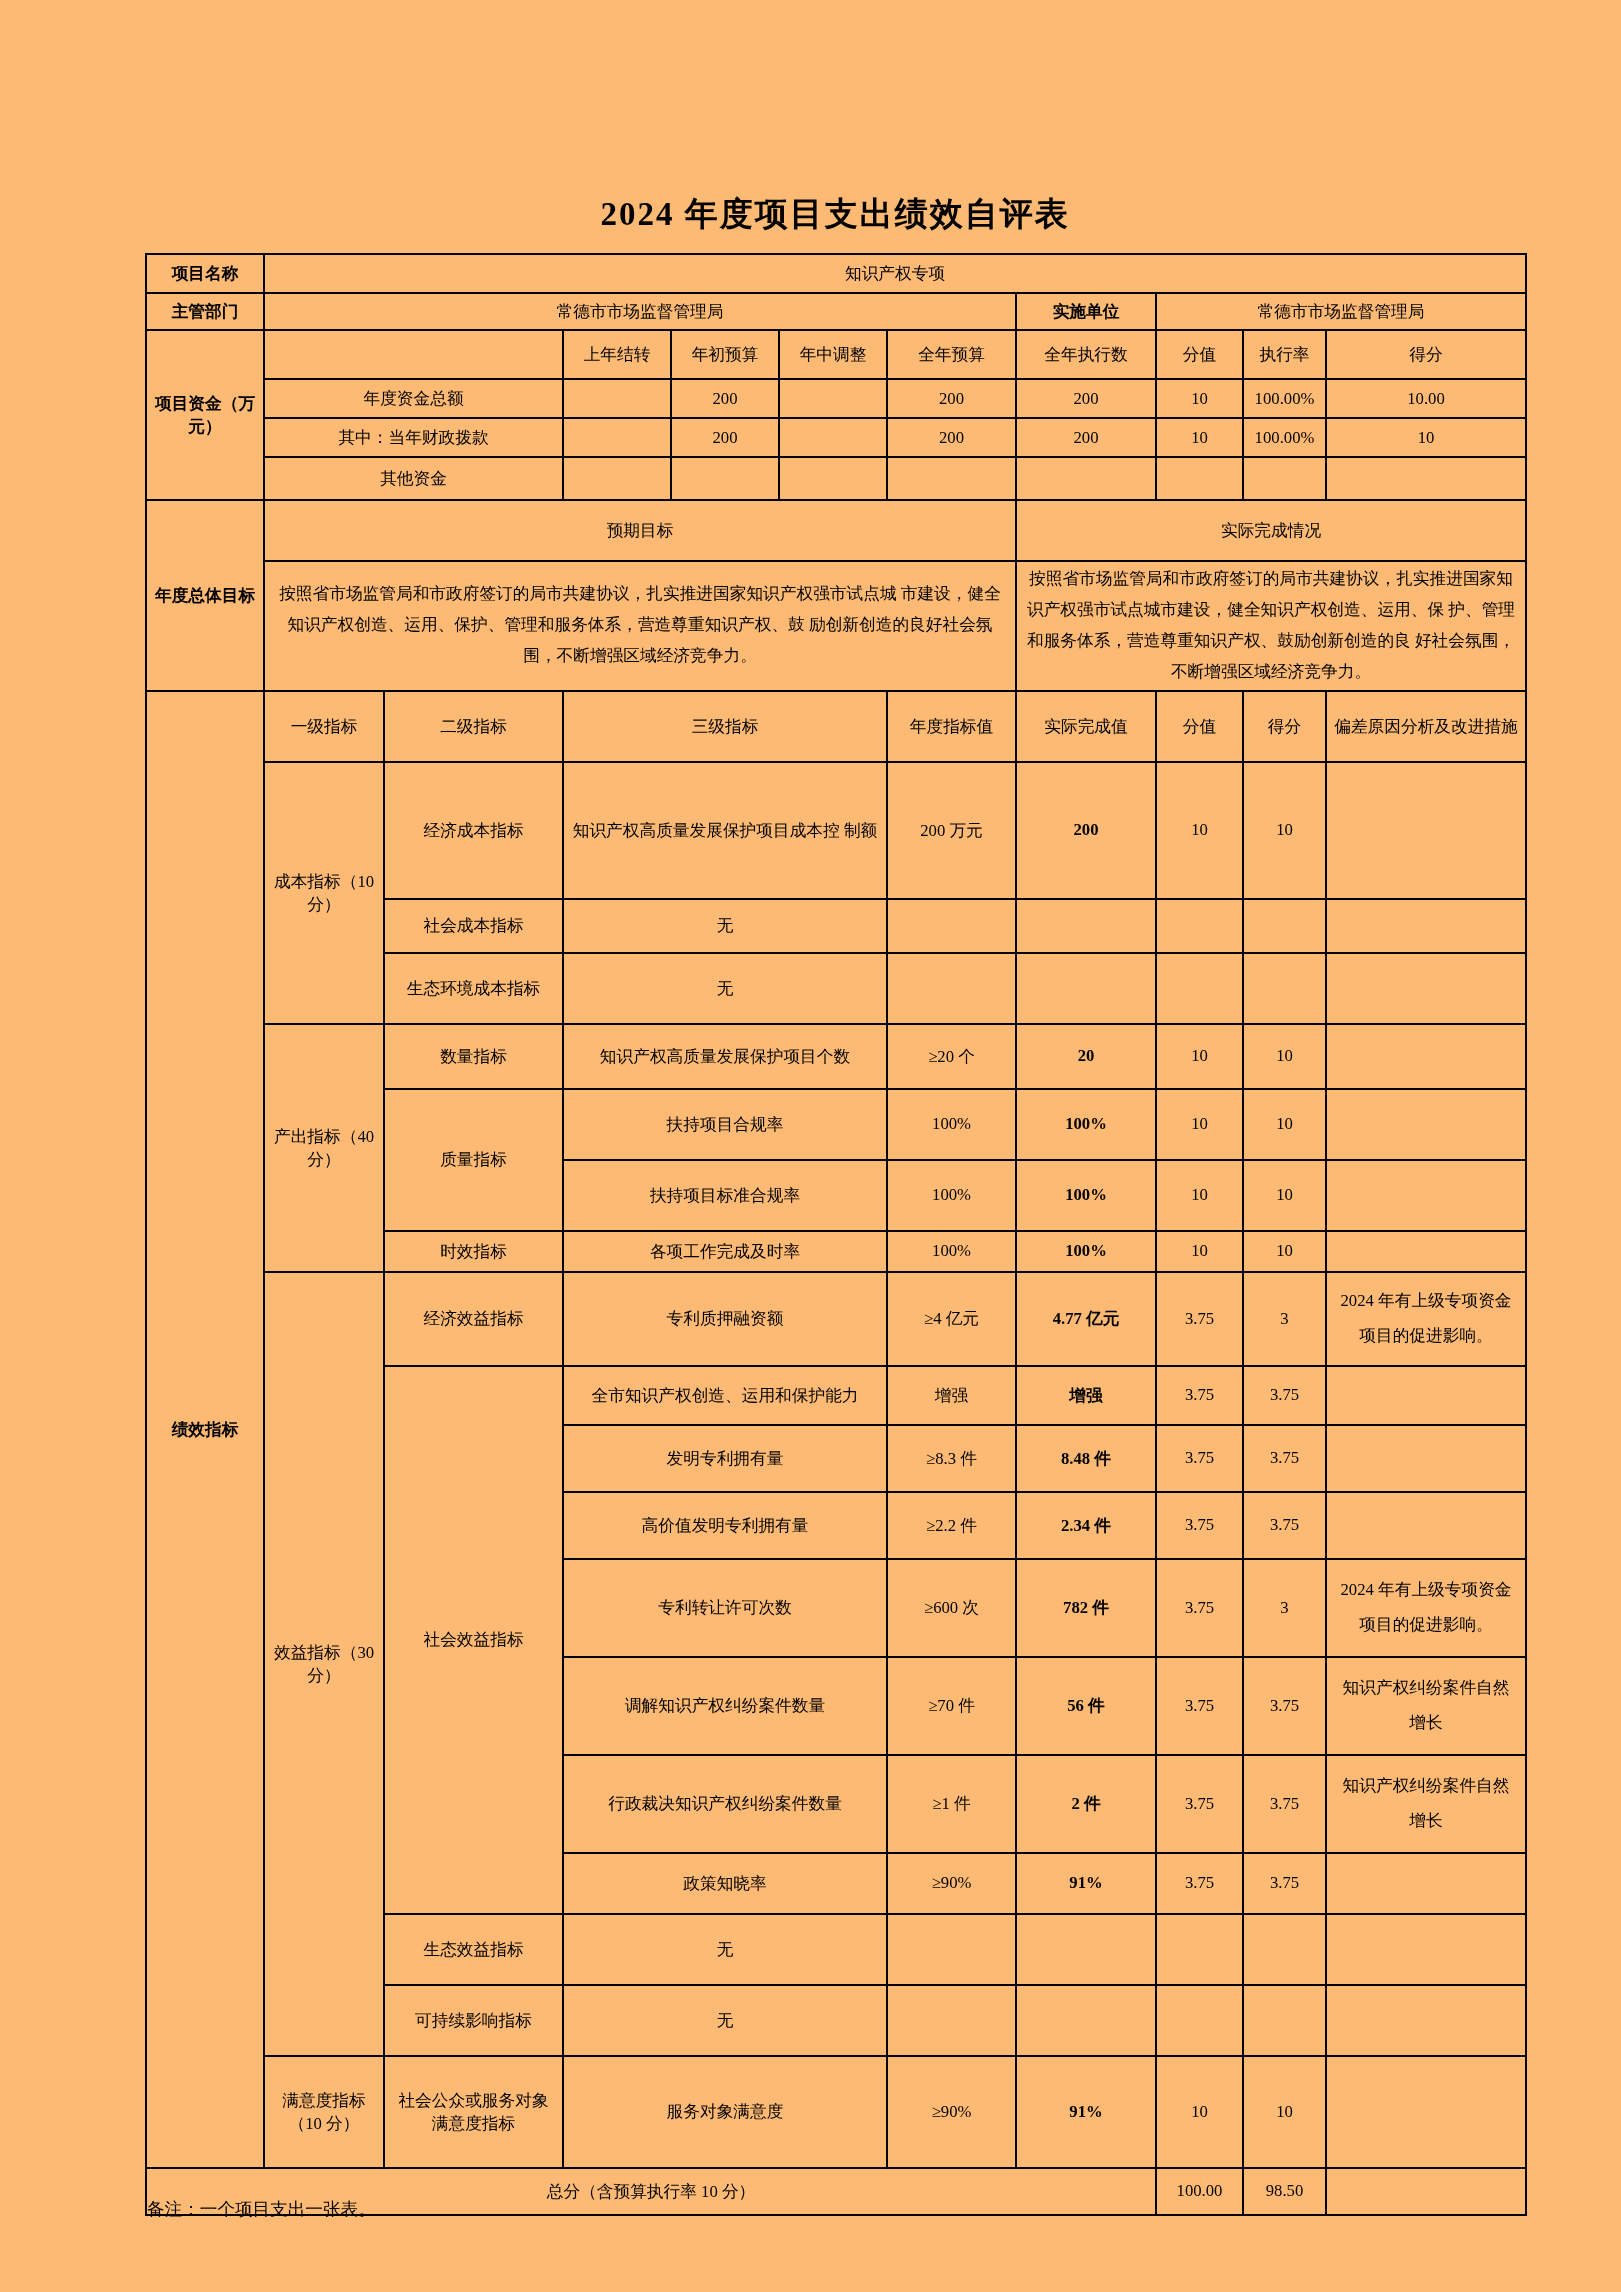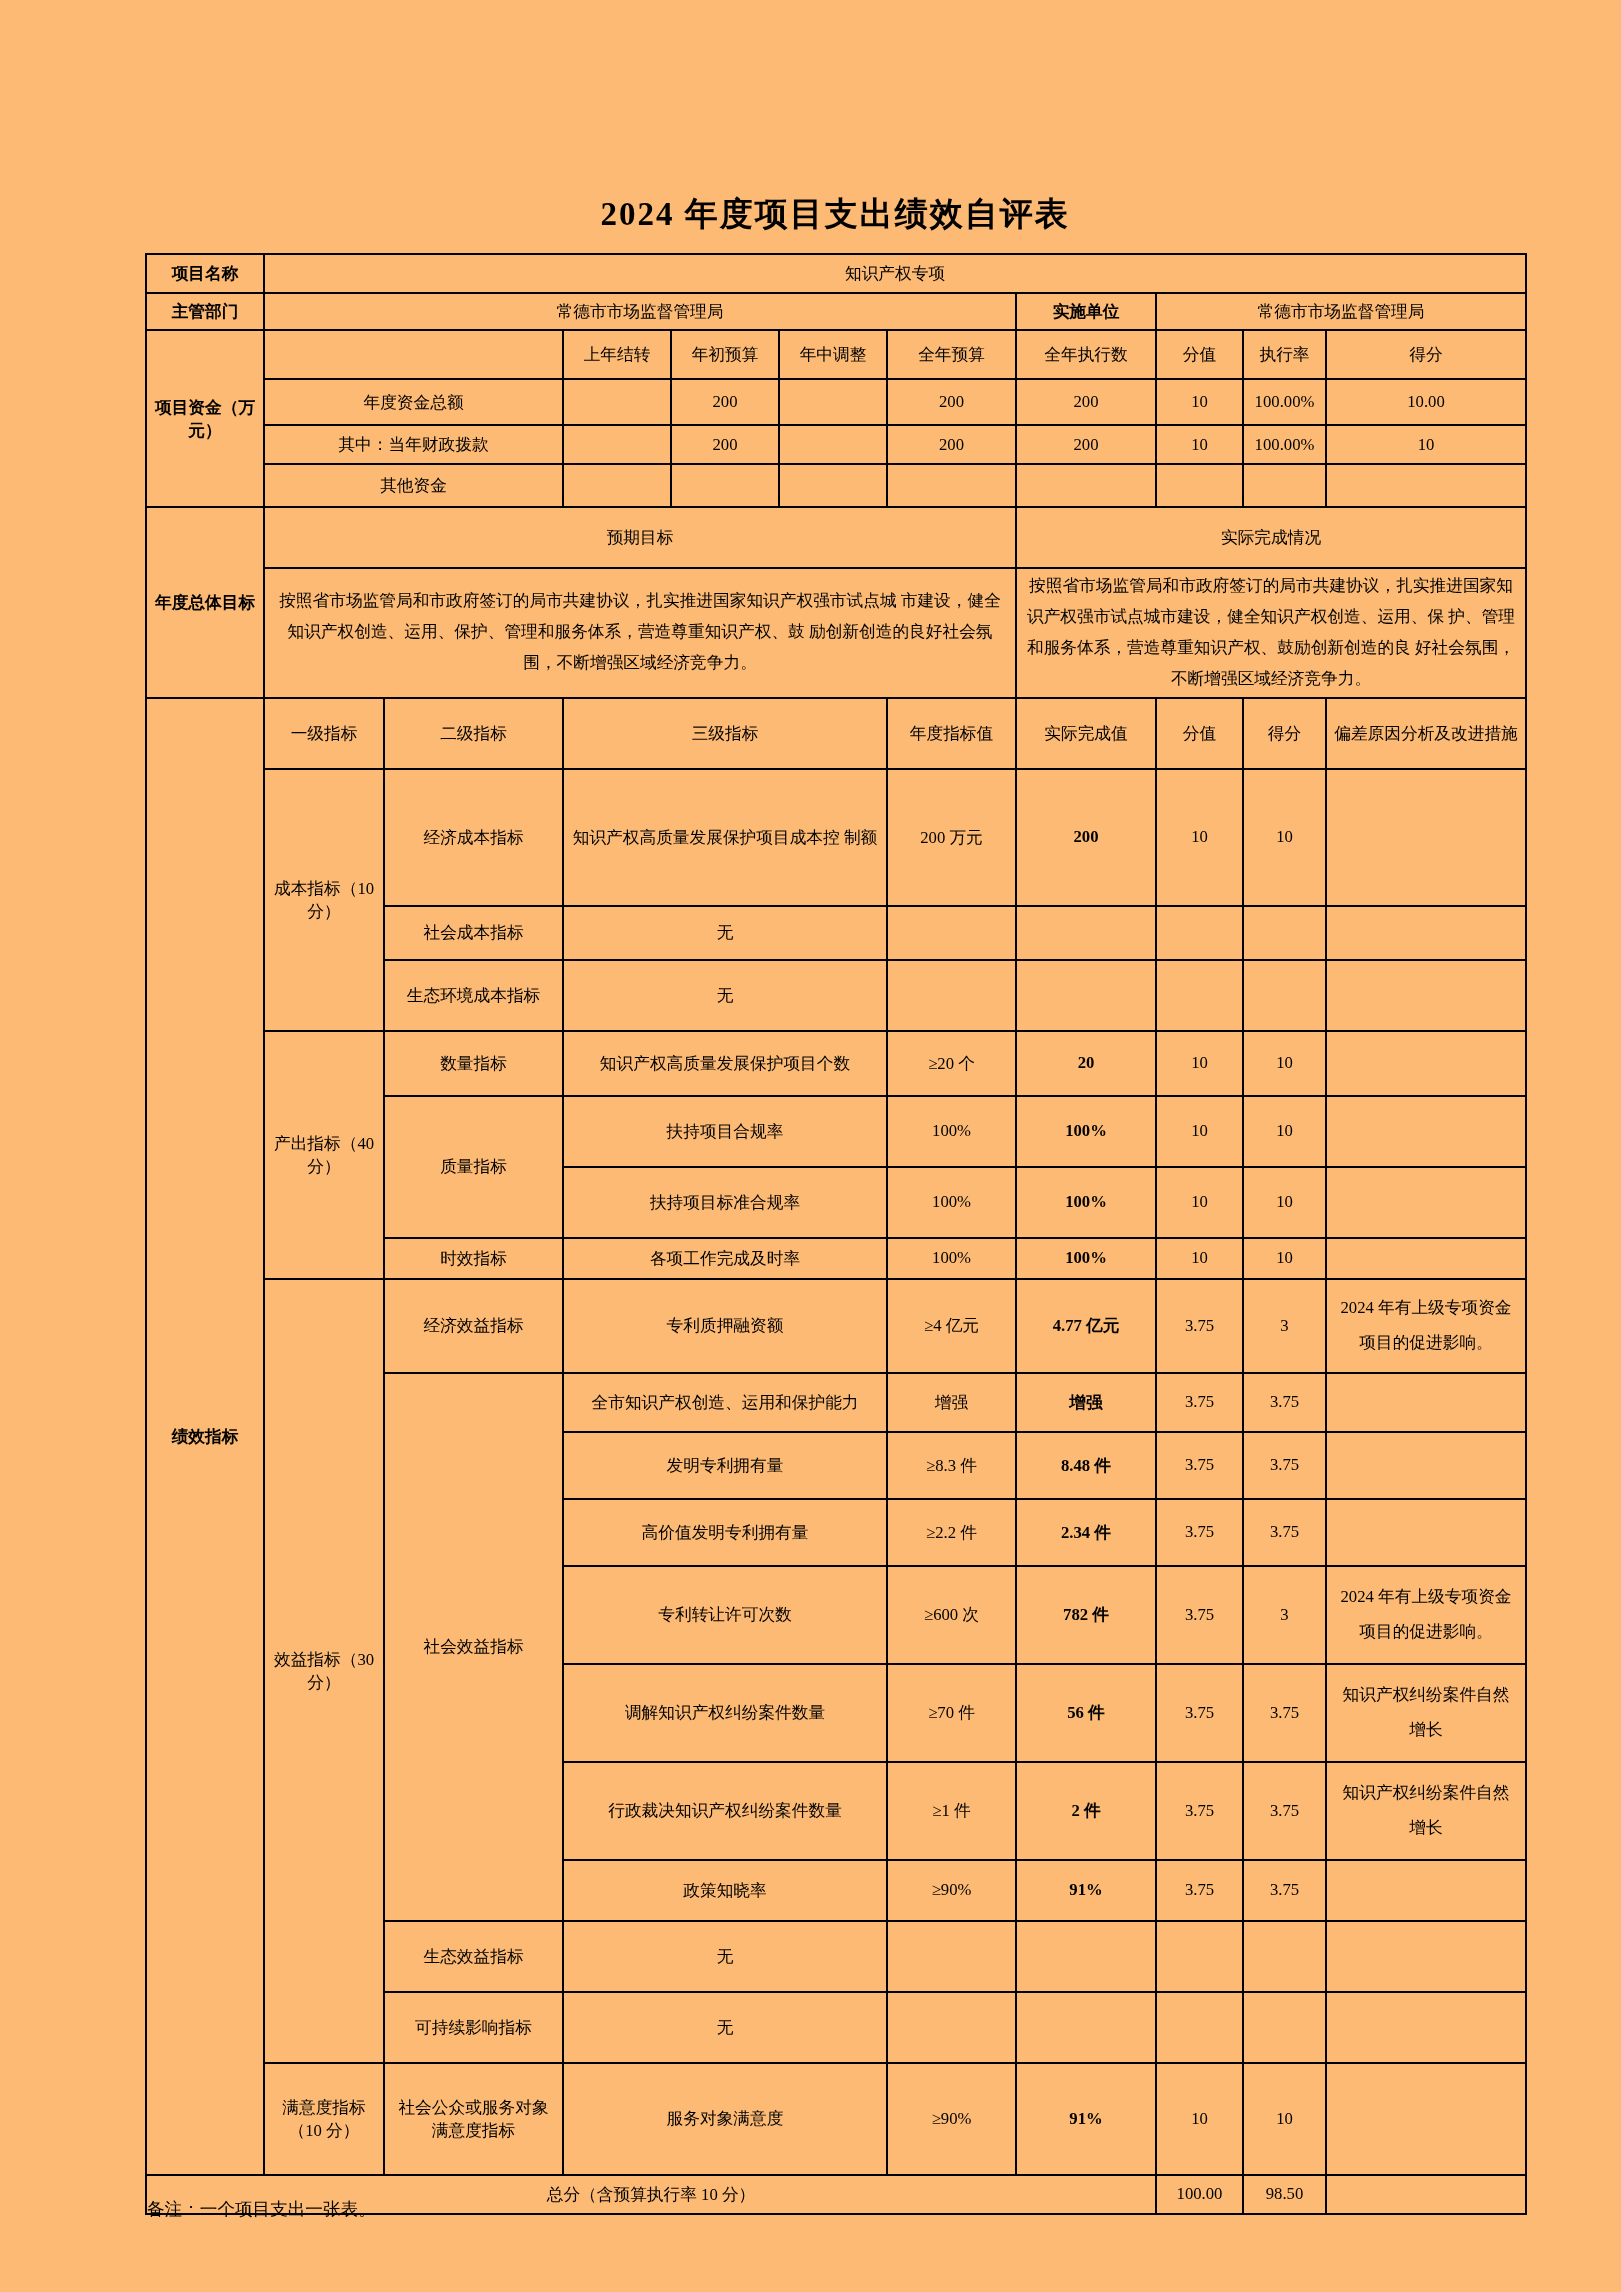--- a/index.html
+++ b/index.html
@@ -115,21 +115,21 @@
       <td>上年结转</td>
       <td>年初预算</td>
       <td>年中调整</td>
       <td>全年预算</td>
       <td>全年执行数</td>
       <td>分值</td>
       <td>执行率</td>
       <td>得分</td>
     </tr>
 
-    <tr style="height:46px">
+    <tr style="height:39px">
       <td colspan="2" class="al">年度资金总额</td>
       <td></td>
       <td>200</td>
       <td></td>
       <td>200</td>
       <td>200</td>
       <td>10</td>
       <td>100.00%</td>
       <td>10.00</td>
     </tr>
@@ -351,21 +351,21 @@
       <td>满意度指标（10 分）</td>
       <td>社会公众或服务对象满意度指标</td>
       <td colspan="3" class="al">服务对象满意度</td>
       <td>≥90%</td>
       <td class="actual">91%</td>
       <td>10</td>
       <td>10</td>
       <td class="dev"></td>
     </tr>
 
-    <tr style="height:39px">
+    <tr style="height:47px">
       <td colspan="8">总分（含预算执行率 10 分）</td>
       <td>100.00</td>
       <td>98.50</td>
       <td></td>
     </tr>
   </tbody>
     </table>
 
   <div class="footer-note">备注：一个项目支出一张表。</div>
 

